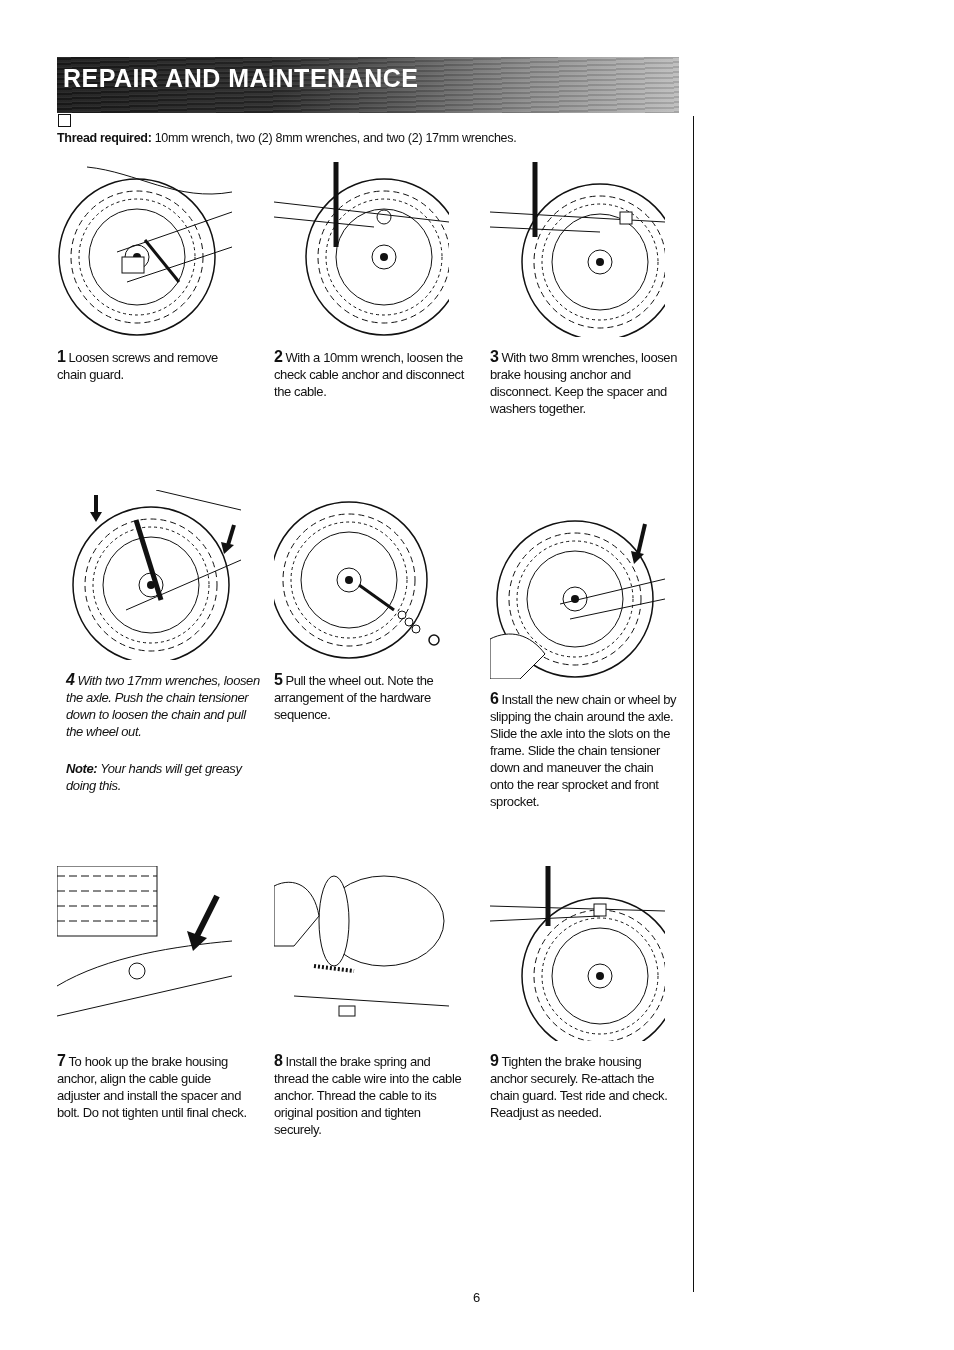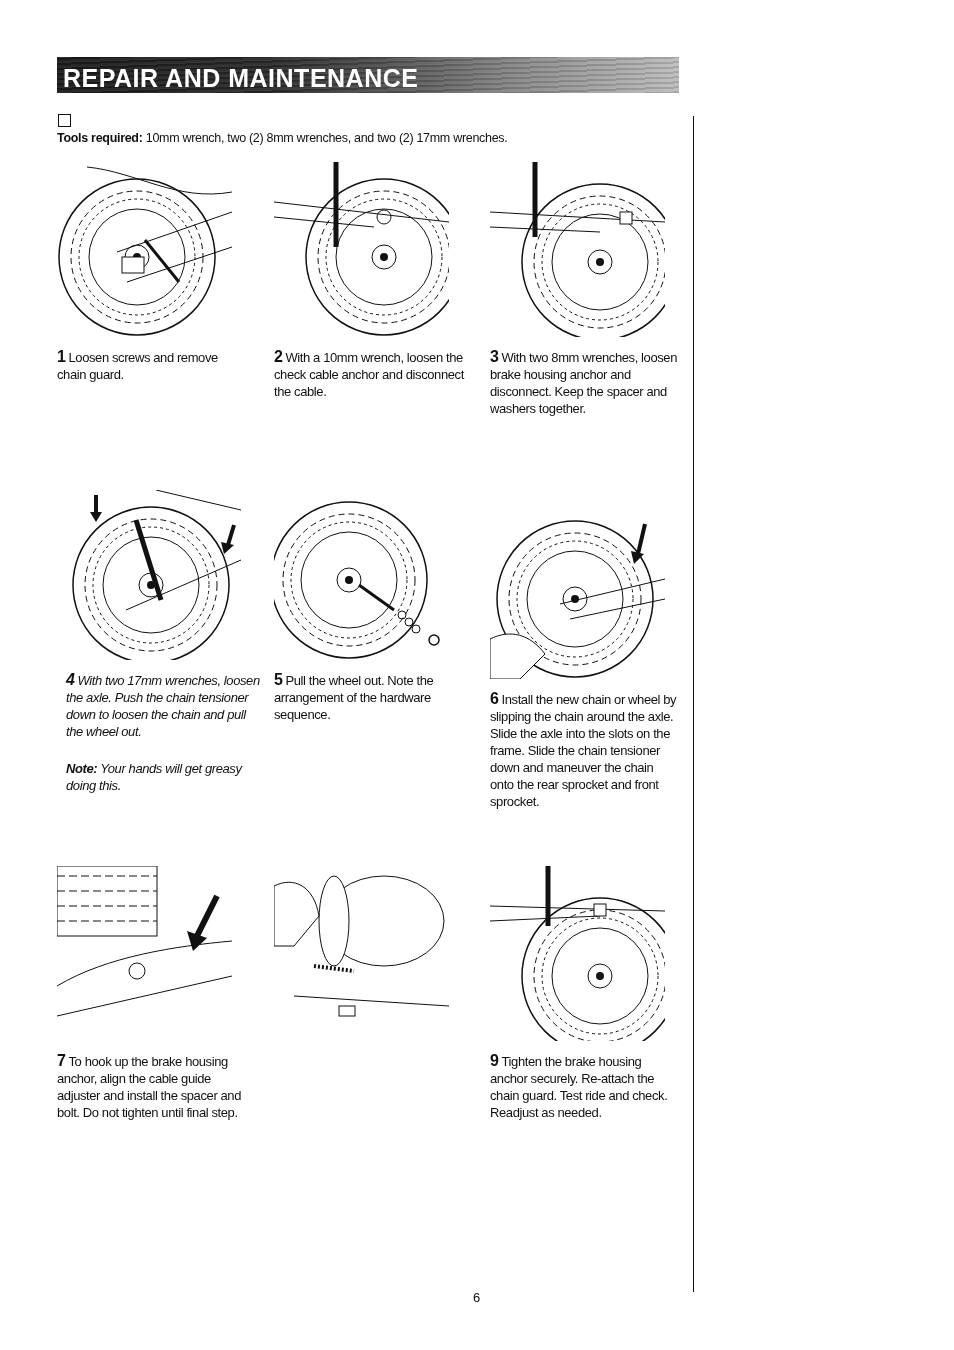--- a/index.html
+++ b/index.html
@@ -1,17 +1,17 @@
 <!DOCTYPE html>
 <html><head>
 <meta charset="utf-8">
 <style>
   html, body { margin:0; padding:0; background:#ffffff; }
   body { width:954px; height:1350px; position:relative; font-family:"Liberation Sans", sans-serif; color:#111; overflow:hidden; }
-  .banner { position:absolute; left:57px; top:57px; width:622px; height:36px;
+  .banner { position:absolute; left:57px; top:57px; width:622px; height:56px;
     background: linear-gradient(90deg, #1a1a1a 0%, #2a2a2a 35%, #555 55%, #8a8a8a 75%, #bdbdbd 100%);
     overflow:hidden; }
   .banner::before { content:""; position:absolute; inset:0;
     background: repeating-linear-gradient(178deg, rgba(255,255,255,0.08) 0 1px, rgba(0,0,0,0.12) 1px 3px, rgba(255,255,255,0.05) 3px 5px); }
   .banner-title { position:absolute; left:6px; top:4px; color:#fff; font-weight:900; font-size:25px; letter-spacing:0.5px; line-height:34px; font-family:"Liberation Sans", sans-serif; }
   .section-title { position:absolute; left:58px; top:111px; font-size:17px; font-weight:bold; }
   .checkbox { display:inline-block; width:11px; height:11px; border:1.5px solid #111; margin-right:8px; vertical-align:-1px; }
   .tools { position:absolute; left:57px; top:131px; font-size:12.5px; font-family:"Liberation Sans Narrow","Liberation Sans", sans-serif; letter-spacing:-0.3px; }
   .tools b { font-weight:bold; }
   .vline { position:absolute; left:693px; top:116px; width:1px; height:1176px; background:#111; }
@@ -26,21 +26,21 @@
 </head>
 <body>
 
 <div class="banner">
   <div class="banner-title">REPAIR AND MAINTENANCE</div>
 </div>
 
 <div class="section-title">
   <span class="checkbox"></span>
 </div>
-<div class="tools"><b>Tools required:</b><span> 10mm wrench, two (2) 8mm wrenches, and two (2) 17mm wrenches.</span></div>
+<div class="tools"><b>Thread required:</b><span> 10mm wrench, two (2) 8mm wrenches, and two (2) 17mm wrenches.</span></div>
 
 <div class="vline"></div>
 
 <svg width="0" height="0" style="position:absolute">
   <defs>
     <g id="wheel">
       <circle cx="0" cy="0" r="78" fill="#fff" stroke="#111" stroke-width="1.5"></circle>
       <circle cx="0" cy="0" r="66" fill="none" stroke="#111" stroke-width="1" stroke-dasharray="6 4"></circle>
       <circle cx="0" cy="0" r="58" fill="none" stroke="#111" stroke-width="1" stroke-dasharray="3 3"></circle>
       <circle cx="0" cy="0" r="48" fill="#fff" stroke="#111" stroke-width="1"></circle>
@@ -120,32 +120,33 @@
 
 <div class="step" style="left:57px;top:866px;width:195px;">
   <svg width="175" height="175" viewBox="0 0 175 175">
     <rect x="0" y="0" width="100" height="70" fill="#fff" stroke="#111"></rect>
     <path d="M0 10 L100 10 M0 25 L100 25 M0 40 L100 40 M0 55 L100 55" stroke="#111" stroke-dasharray="8 4"></path>
     <path d="M0 120 C50 90 120 80 175 75 M0 150 L175 110" fill="none" stroke="#111"></path>
     <circle cx="80" cy="105" r="8" fill="none" stroke="#111"></circle>
     <path d="M160 30 L140 70" stroke="#111" stroke-width="6"></path>
       <polygon points="130,65 150,72 136,85" fill="#111"></polygon>
   </svg>
-  <div class="caption"><span class="num">7</span><span>To hook up the brake housing anchor, align the cable guide adjuster and install the spacer and bolt. Do not tighten until final step.</span></div>
+  <div class="caption"><span class="num">7</span><span>To hook up the brake housing anchor, align the cable guide adjuster and install the spacer and bolt. Do not tighten until final check.</span></div>
 </div>
 
 <div class="step" style="left:274px;top:866px;width:190px;">
   <svg width="175" height="175" viewBox="0 0 175 175">
     <ellipse cx="110" cy="55" rx="60" ry="45" fill="#fff" stroke="#111"></ellipse>
     <ellipse cx="60" cy="55" rx="15" ry="45" fill="#fff" stroke="#111"></ellipse>
     <path d="M0 20 C20 10 40 20 45 50 L20 80 L0 80 Z" fill="#fff" stroke="#111"></path>
     <path d="M40 100 L80 105" stroke="#111" stroke-width="4" stroke-dasharray="2 2"></path>
     <path d="M20 130 L175 140" stroke="#111"></path>
     <rect x="65" y="140" width="16" height="10" fill="#fff" stroke="#111"></rect>
   </svg>
+  <div class="caption"><span class="num">8</span><span>Install the brake spring and thread the cable wire into the cable anchor. Thread the cable to its original position and tighten securely.</span></div>
 </div>
 
 <div class="step" style="left:490px;top:866px;width:190px;">
   <svg width="175" height="175" viewBox="0 0 175 175">
     <use href="#wheel" transform="translate(110,110)"></use>
     <path d="M0 40 L175 45 M0 55 L110 50" fill="none" stroke="#111"></path>
     <line x1="58" y1="0" x2="58" y2="60" stroke="#111" stroke-width="5"></line>
     <rect x="104" y="38" width="12" height="12" fill="#fff" stroke="#111"></rect>
   </svg>
   <div class="caption"><span class="num">9</span><span>Tighten the brake housing anchor securely. Re-attach the chain guard. Test ride and check. Readjust as needed.</span></div>

